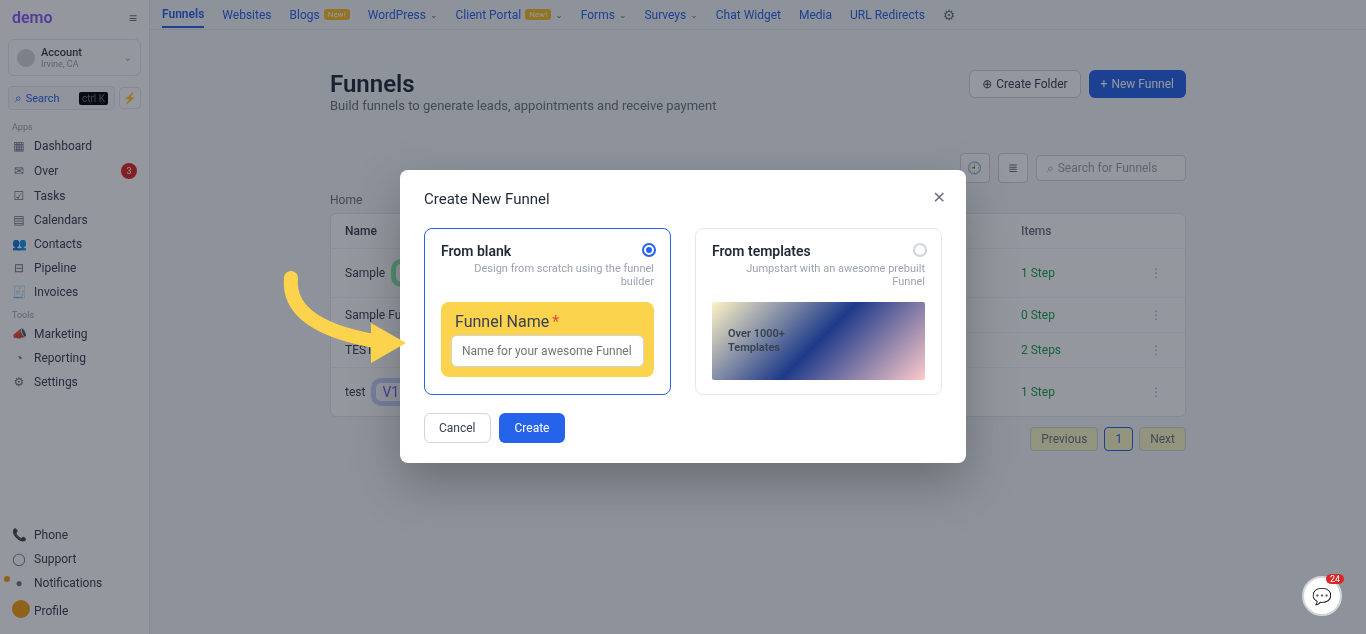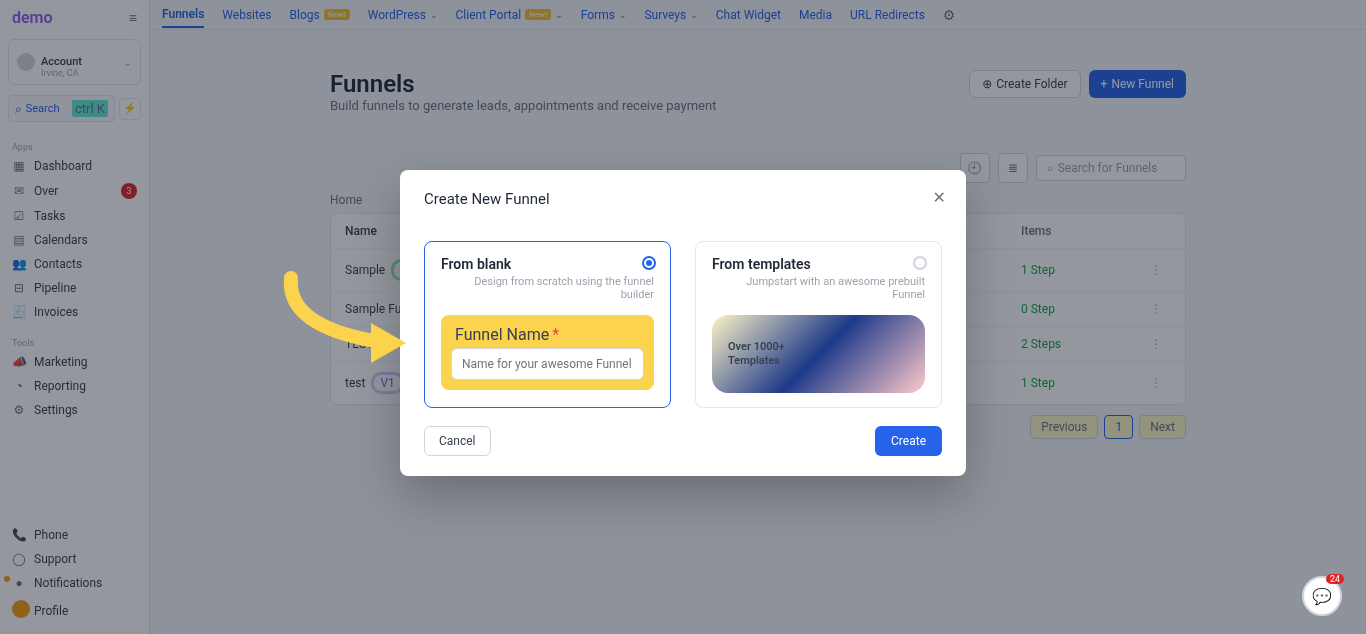--- a/index.html
+++ b/index.html
@@ -13,30 +13,30 @@
 .topnav .chev { font-size:9px; color:#6b7280; }
 .topnav .gear { color:#6b7280; font-size:14px; }
 
 
 .sidebar { position:absolute; left:0; top:0; bottom:0; width:150px; background:#fff; border-right:1px solid #e5e7eb; display:flex; flex-direction:column; }
 .logo-row { display:flex; align-items:center; justify-content:space-between; padding:8px 12px; }
 .logo { font-weight:600; font-size:16px; color:#8b5cf6; }
 .account-box { margin:4px 8px; padding:6px 8px; border:1px solid #e5e7eb; border-radius:6px; display:flex; align-items:center; gap:6px; }
 .account-box .av { width:18px; height:18px; border-radius:50%; background:#d1d5db; }
 .account-box .txt { flex:1; }
-.account-box .nm { font-size:11px; color:#374151; font-weight:500;margin-top:9px; }
+.account-box .nm { font-size:11px; color:#374151; font-weight:500; }
 .account-box .loc { font-size:9px; color:#9ca3af; }
 .account-box .dd { font-size:10px; color:#9ca3af; }
 .search-row { display:flex; align-items:center; gap:4px; margin:6px 8px; }
 .search-box { flex:1; display:flex; align-items:center; gap:4px; padding:4px 6px; border:1px solid #e5e7eb; border-radius:4px; background:#f9fafb; }
 .search-box .icn { color:#2563eb; font-size:12px; }
 .search-box .lbl { font-size:11px; color:#2563eb; flex:1; }
-.search-box .kb { font-size:13px; background:#5eead4; padding:1px 3px; border-radius:2px; color:#6b7280; }
+.search-box .kb { font-size:10px; background:#000000; padding:1px 3px; border-radius:2px; color:#6b7280; }
 .bolt { width:22px; height:22px; display:flex; align-items:center; justify-content:center; border:1px solid #e5e7eb; border-radius:4px; color:#2563eb; font-size:11px; }
-.section-label { font-size:9px; color:#9ca3af; padding:6px 12px 2px;margin-top:8px; }
+.section-label { font-size:9px; color:#9ca3af; padding:6px 12px 2px; }
 .nav-item { display:flex; align-items:center; gap:8px; padding:5px 12px; font-size:12px; color:#374151; cursor:pointer; }
 .nav-item .icn { width:14px; text-align:center; color:#6b7280; font-size:12px; }
 .nav-item .badge-count { margin-left:auto; background:#dc2626; color:#fff; font-size:9px; width:16px; height:16px; border-radius:50%; display:flex; align-items:center; justify-content:center; }
 .nav-item .dot { width:6px; height:6px; background:#f59e0b; border-radius:50%; position:absolute; margin-left:-8px; margin-top:-8px; }
 .sidebar-bottom { margin-top:auto; padding-bottom:8px; }
 .avatar-circle { width:18px; height:18px; border-radius:50%; background:#f59e0b; display:inline-block; }
 
 
 .main { position:absolute; left:150px; top:30px; right:0; bottom:0; padding:40px 180px 0; }
 .page-title { font-size:24px; font-weight:600; color:#1f2937; }
@@ -48,51 +48,51 @@
 .icon-btn { width:30px; height:30px; border:1px solid #d1d5db; background:#fff; border-radius:4px; display:flex; align-items:center; justify-content:center; color:#6b7280; font-size:12px; }
 .search-funnels { display:flex; align-items:center; gap:4px; padding:5px 10px; border:1px solid #d1d5db; border-radius:4px; background:#fff; font-size:12px; color:#9ca3af; width:150px; }
 .crumb { font-size:12px; color:#6b7280; margin-top:10px; margin-bottom:6px; }
 .table { border:1px solid #e5e7eb; border-radius:6px; background:#fff; }
 .table .row { display:flex; align-items:center; padding:10px 14px; border-bottom:1px solid #f3f4f6; font-size:12px; }
 .table .row:last-child { border-bottom:none; }
 .table .row.header { color:#6b7280; font-weight:500; }
 .table .col-name { flex:1; display:flex; align-items:center; gap:6px; color:#374151; }
 .table .col-items { width:120px; color:#16a34a; }
 .table .col-menu { width:30px; color:#9ca3af; text-align:center; cursor:pointer; }
-.chip { font-size:12px; padding:1px 6px; border:3px solid #1d4ed8; color:#6366f1; border-radius:10px; }
+.chip { font-size:14px; padding:1px 6px; border:5px solid #1d4ed8; color:#6366f1; border-radius:10px; }
 .chip.v1 { border-color:#c7d2fe; }
 .chip.v2 { border-color:#86efac; color:#16a34a; }
 .pager { display:flex; justify-content:flex-end; gap:6px; margin-top:10px; font-size:12px; }
 .pager .pg { padding:4px 10px; border:1px solid #d1d5db; background:#fef9c3; border-radius:4px; color:#6b7280; }
 .pager .pg.active { border-color:#2563eb; color:#2563eb; }
 
 
 .overlay { position:absolute; inset:0; background:rgba(17,24,39,.45); }
 
 
 .modal { position:absolute; left:400px; top:170px; width:566px; background:#fff; border-radius:8px; box-shadow:0 20px 50px rgba(0,0,0,.25); padding:20px 24px; }
 .modal-title { font-size:15px; font-weight:400; color:#1f2937; }
 .modal-close { position:absolute; top:18px; right:20px; font-size:16px; color:#6b7280; cursor:pointer; }
-.options { display:flex; gap:24px; margin-top:33px; }
+.options { display:flex; gap:24px; margin-top:20px; }
 .opt { flex:1; border:1px solid #e5e7eb; border-radius:8px; padding:14px 16px; position:relative; }
 .opt.selected { border-color:#2563eb; }
 .opt .radio { position:absolute; top:14px; right:14px; width:14px; height:14px; border:2px solid #d1d5db; border-radius:50%; }
 .opt.selected .radio { border-color:#2563eb; }
 .opt.selected .radio::after { content:""; position:absolute; inset:2px; background:#2563eb; border-radius:50%; }
 .opt h4 { font-size:14px; font-weight:600; color:#1f2937; }
 .opt p { font-size:11px; color:#9ca3af; margin-top:3px;text-align:right; }
 .highlight-box { margin-top:14px; padding:10px; background:#fcd34d; border-radius:8px; }
 .field-label { font-size:16px; color:#374151; display:flex; gap:3px; padding-left:4px; }
 .field-label .req { color:#ef4444; }
 .funnel-input { width:100%; margin-top:4px; padding:8px 10px; border:1px solid #d1d5db; border-radius:6px; font-size:12px; }
-.template-thumb { margin-top:14px; height:78px; border-radius:16px; background:linear-gradient(135deg,#fef3c7 0%,#1e3a8a 50%,#fecaca 100%); display:flex; align-items:center; justify-content:flex-start; padding-left:16px; }
+.template-thumb { margin-top:14px; height:78px; border-radius:2px; background:linear-gradient(135deg,#fef3c7 0%,#1e3a8a 50%,#fecaca 100%); display:flex; align-items:center; justify-content:flex-start; padding-left:16px; }
 .template-thumb .t { font-size:11px; font-weight:600; color:#374151; line-height:1.3; }
-.modal-actions { display:flex; justify-content:space-between; gap:8px; margin-top:18px; }
+.modal-actions { display:flex; justify-content:flex-start; gap:8px; margin-top:18px; }
 .btn-cancel { padding:7px 14px; border:1px solid #d1d5db; background:#fff; border-radius:6px; font-size:12px; color:#374151; }
-.btn-create { padding:7px 16px; background:#2563eb; color:#fff; border:none; border-radius:6px; font-size:12px;margin-left:27px; }
+.btn-create { padding:7px 16px; background:#2563eb; color:#fff; border:none; border-radius:6px; font-size:12px; }
 
 
 .arrow-svg { position:absolute; left:276px; top:268px; width:150px; height:100px; pointer-events:none; }
 
 
 .chat-bubble { position:absolute; bottom:18px; right:24px; width:40px; height:40px; border-radius:50%; background:#fff; border:2px solid #d1d5db; display:flex; align-items:center; justify-content:center; color:#6b7280; font-size:16px; }
 .chat-bubble .ct { position:absolute; top:-4px; right:-4px; background:#dc2626; color:#fff; font-size:9px; padding:0 4px; border-radius:8px; }
 </style>
 </head>
 <body>

